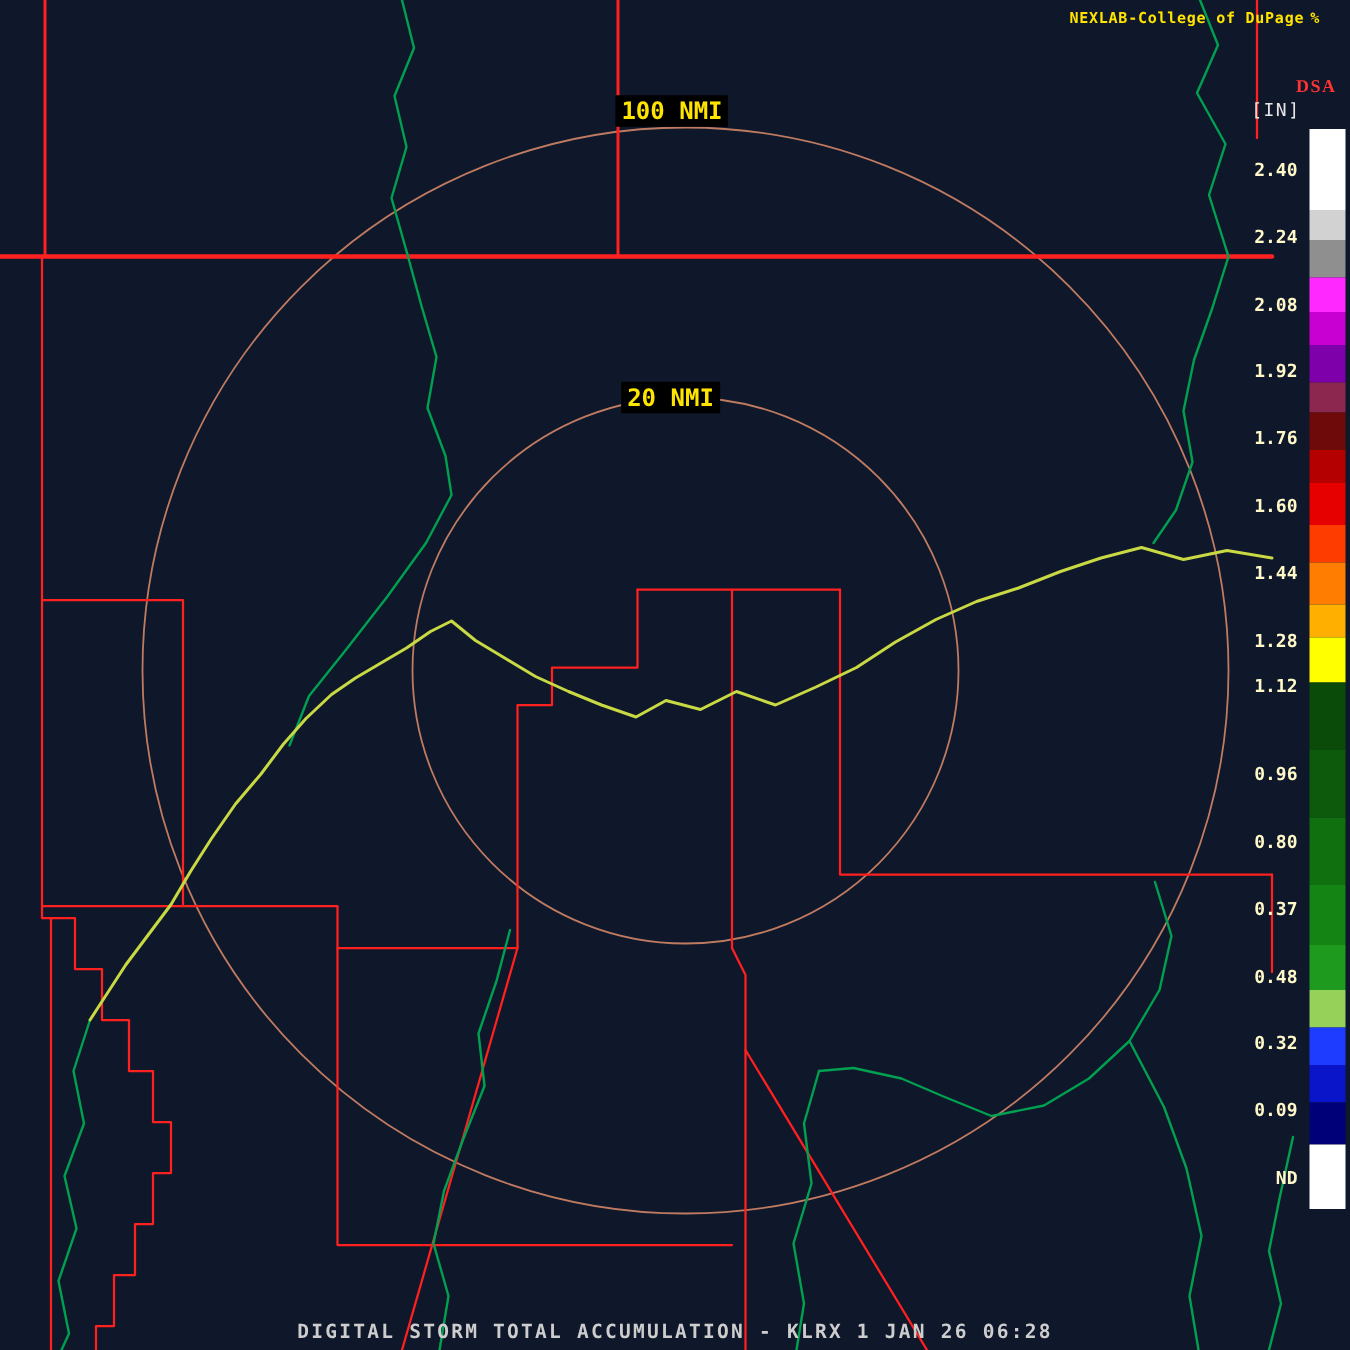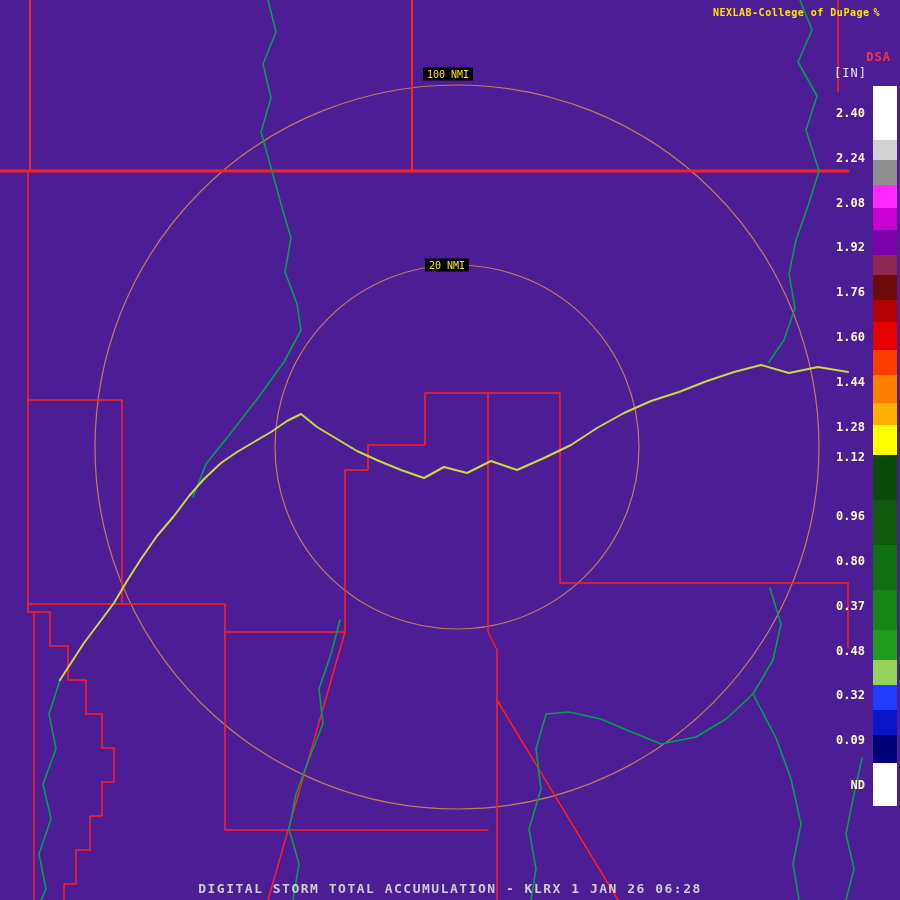--- a/index.html
+++ b/index.html
@@ -1,44 +1,44 @@
 <!DOCTYPE html>
 <html><head>
 <meta charset="utf-8">
 <style>
   * { margin:0; padding:0; box-sizing:border-box; }
   html,body { background:#000; }
   .screen {
-    position:relative; width:900px; height:900px; background:#4c1d95;
+    position:relative; width:900px; height:900px; background:#0f172a;
     overflow:hidden; font-family:"DejaVu Sans Mono", monospace;
   }
   #map-svg { position:absolute; left:0; top:0; width:900px; height:900px; }
   .branding {
     position:absolute; top:7px; right:20px; color:#ffe400;
     font-size:10px; font-weight:bold; letter-spacing:0.5px; white-space:nowrap;
   }
   .branding .glyph { margin-left:4px; }
   .product-code {
     position:absolute; top:50px; right:9px; color:#ff3333;
-    font-size:12px; font-weight:bold; letter-spacing:1px;
+    font-size:12px; font-weight:bold; letter-spacing:1px;font-family:Liberation Serif, serif;
   }
   .product-units {
     position:absolute; top:66px; right:33px; color:#e6e6e6;
     font-size:12px; letter-spacing:1px;
   }
   .colorbar { position:absolute; top:86px; right:3px; width:120px; height:720px; }
   .cb-bands { position:absolute; top:0; right:0; width:24px; height:720px; }
   .cb-band { width:100%; }
   .cb-label {
     position:absolute; right:32px; transform:translateY(-50%);
     color:#fff8c8; font-size:12px; font-weight:bold; white-space:nowrap;
   }
   .ring-label {
     position:absolute; transform:translate(-50%,-50%);
-    background:#000000; color:#ffe400; font-size:10px; font-weight:normal;
+    background:#000000; color:#ffe400; font-size:16px; font-weight:bold;
     padding:1px 4px; white-space:nowrap;
   }
   .footer {
     position:absolute; bottom:4px; left:0; width:900px; text-align:center;
     color:#cdcdcd; font-size:13px; font-weight:bold; letter-spacing:1.5px;
     white-space:nowrap;
   }
 </style>
 </head>
 <body>

